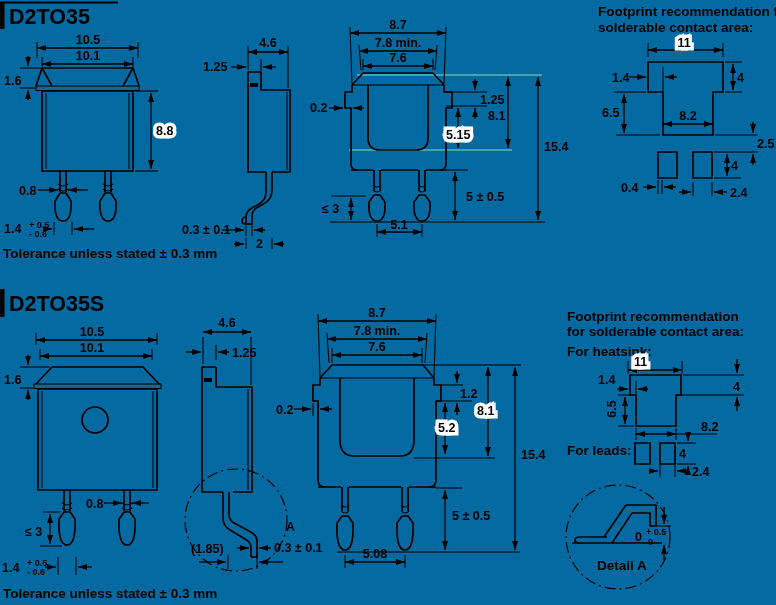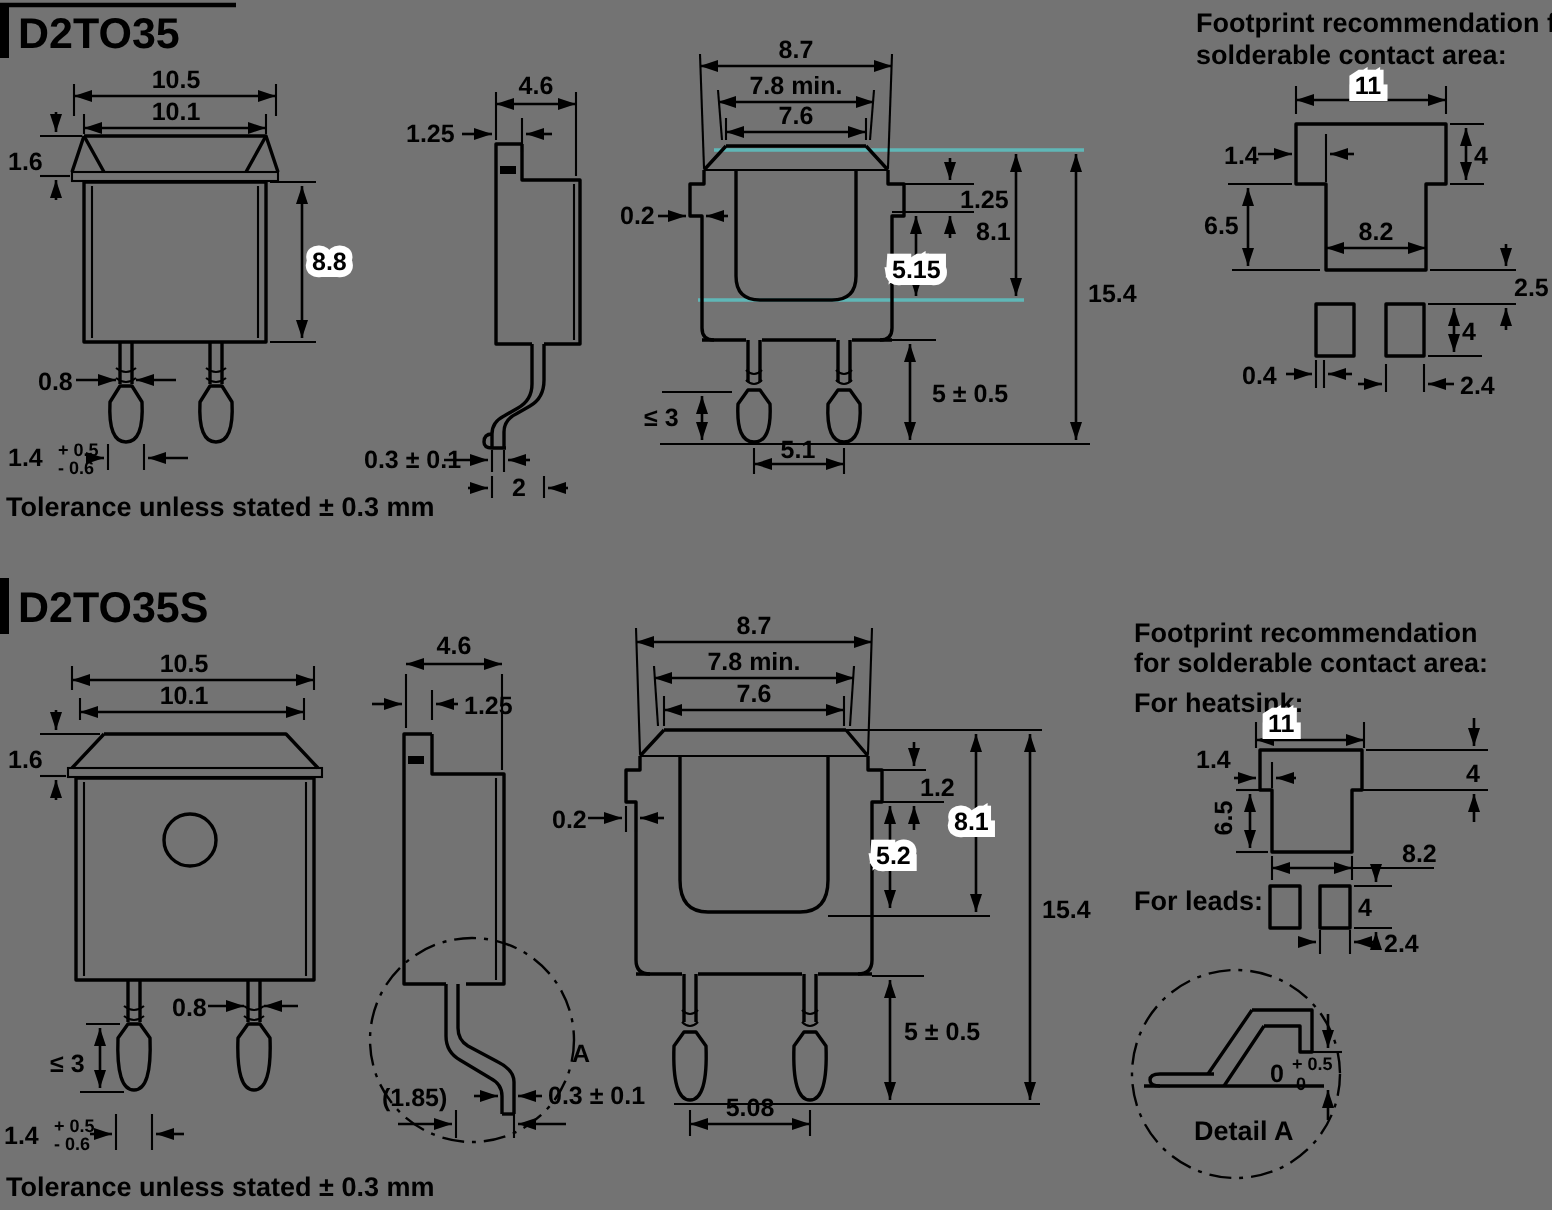--- a/index.html
+++ b/index.html
@@ -1,16 +1,16 @@
 <!DOCTYPE html>
 <html><head>
 <meta charset="utf-8">
 <style>
   html,body{margin:0;padding:0;background:#ffffff;}
-  #canvas{position:relative;width:776px;height:605px;background:#737373;overflow:hidden;}
+  #canvas{position:relative;width:776px;height:605px;background:#0369a1;overflow:hidden;}
   svg text{font-family:"Liberation Sans","DejaVu Sans",sans-serif;font-weight:bold;font-size:12.5px;fill:#000;}
   .o{fill:none;stroke:#000;stroke-width:1.7;stroke-linejoin:round;}
   .t{fill:none;stroke:#000;stroke-width:1.05;}
   .d{fill:none;stroke:#000;stroke-width:1.3;}
   .teal{fill:none;stroke:#5fb7b7;stroke-width:1.7;}
   .dd{fill:none;stroke:#000;stroke-width:1.2;stroke-dasharray:11 4 2 4;}
   .mid{text-anchor:middle;}
   .s9{font-size:9px;}
   .ttl{font-size:21.5px;}
   .hd{font-size:13.5px;}

